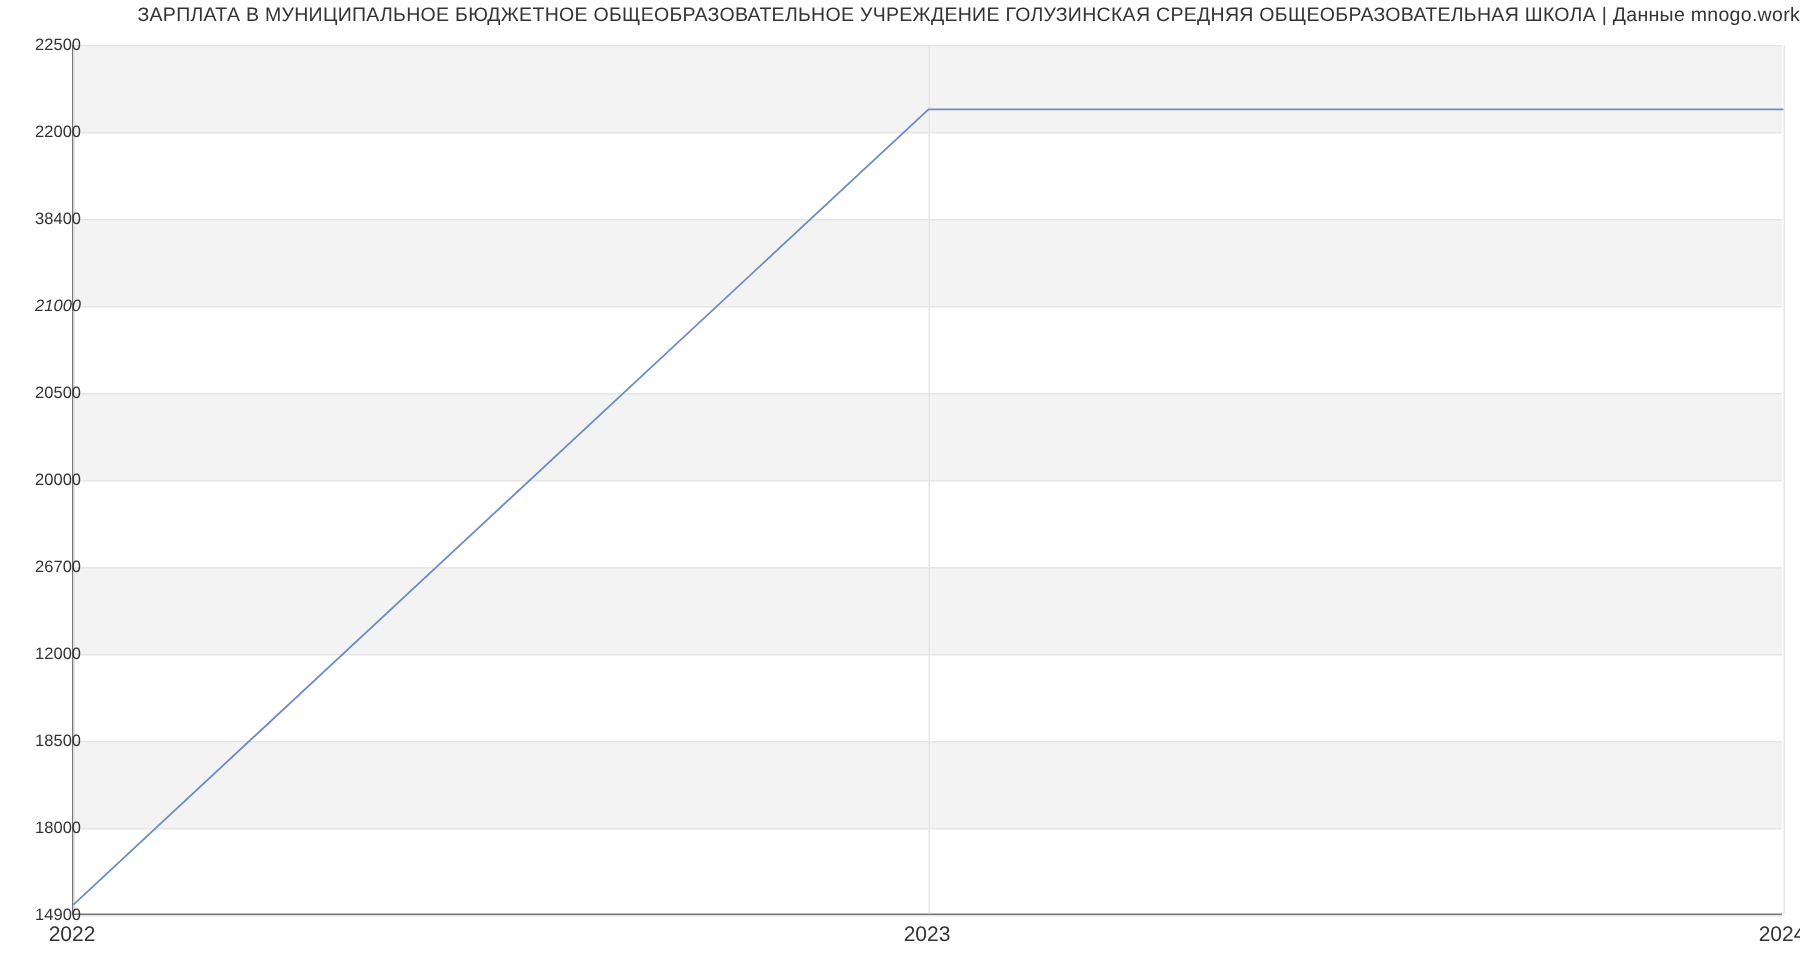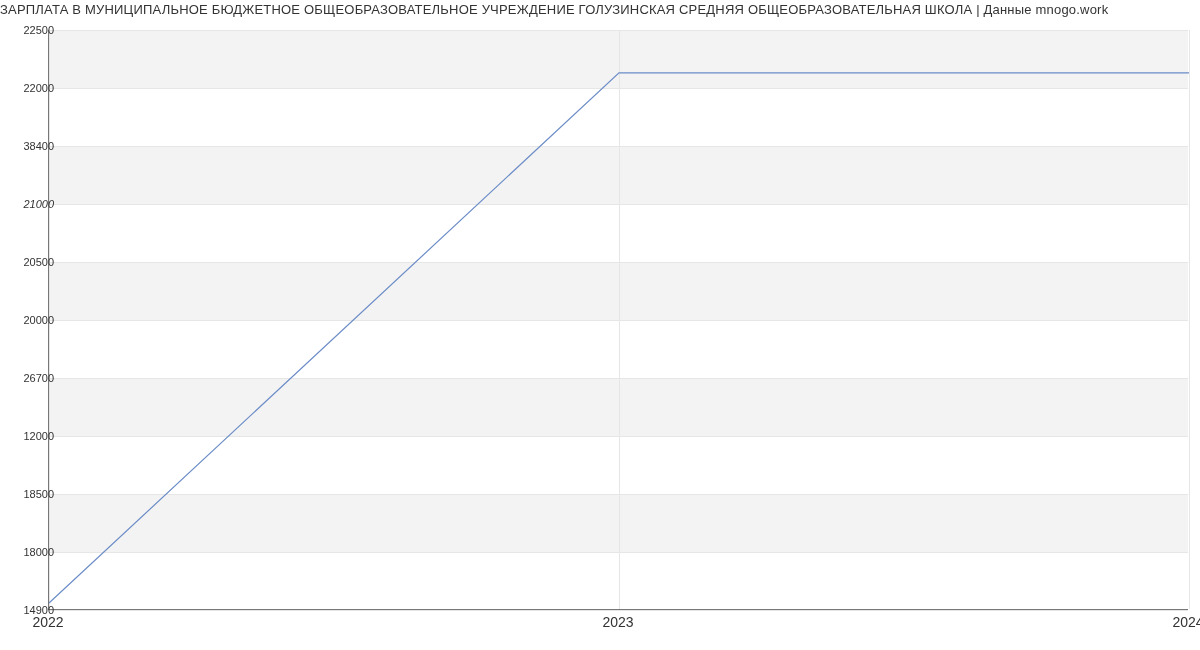--- a/index.html
+++ b/index.html
@@ -16,21 +16,21 @@
   .container {
     position: relative;
     width: 1200px;
     height: 650px;
   }
   .title {
     position: absolute;
     top: 2px;
     left: 0;
     width: 1200px;
-    text-align: left;
+    text-align: right;
     font-size: 13px;
     color: #333;
     font-weight: normal;
     letter-spacing: 0.2px;
   }
   .plot {
     position: absolute;
     left: 48px;
     top: 30px;
     width: 1140px;

